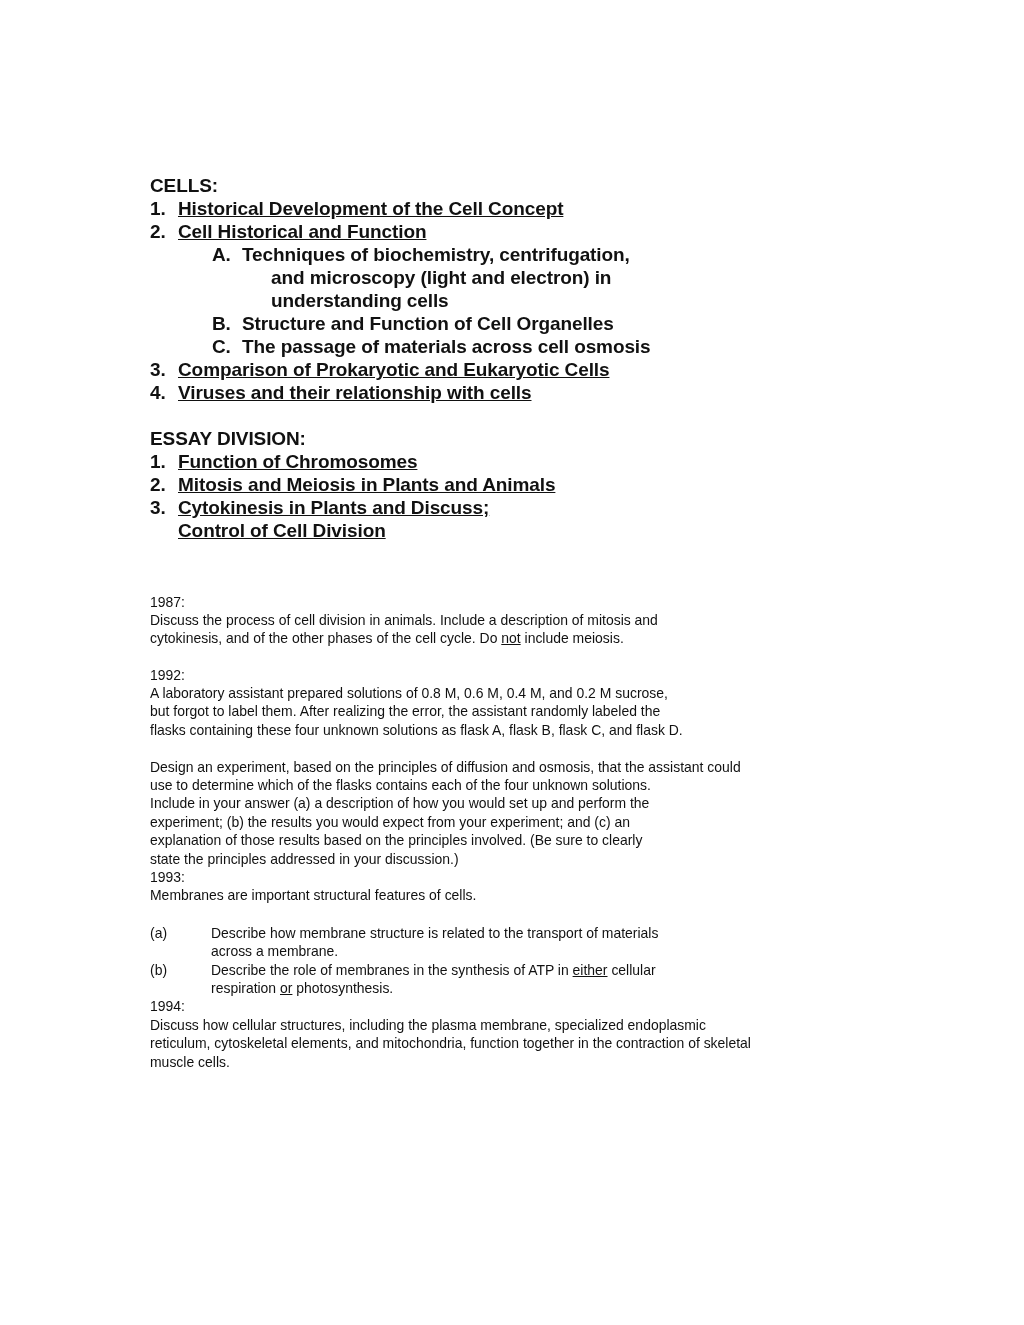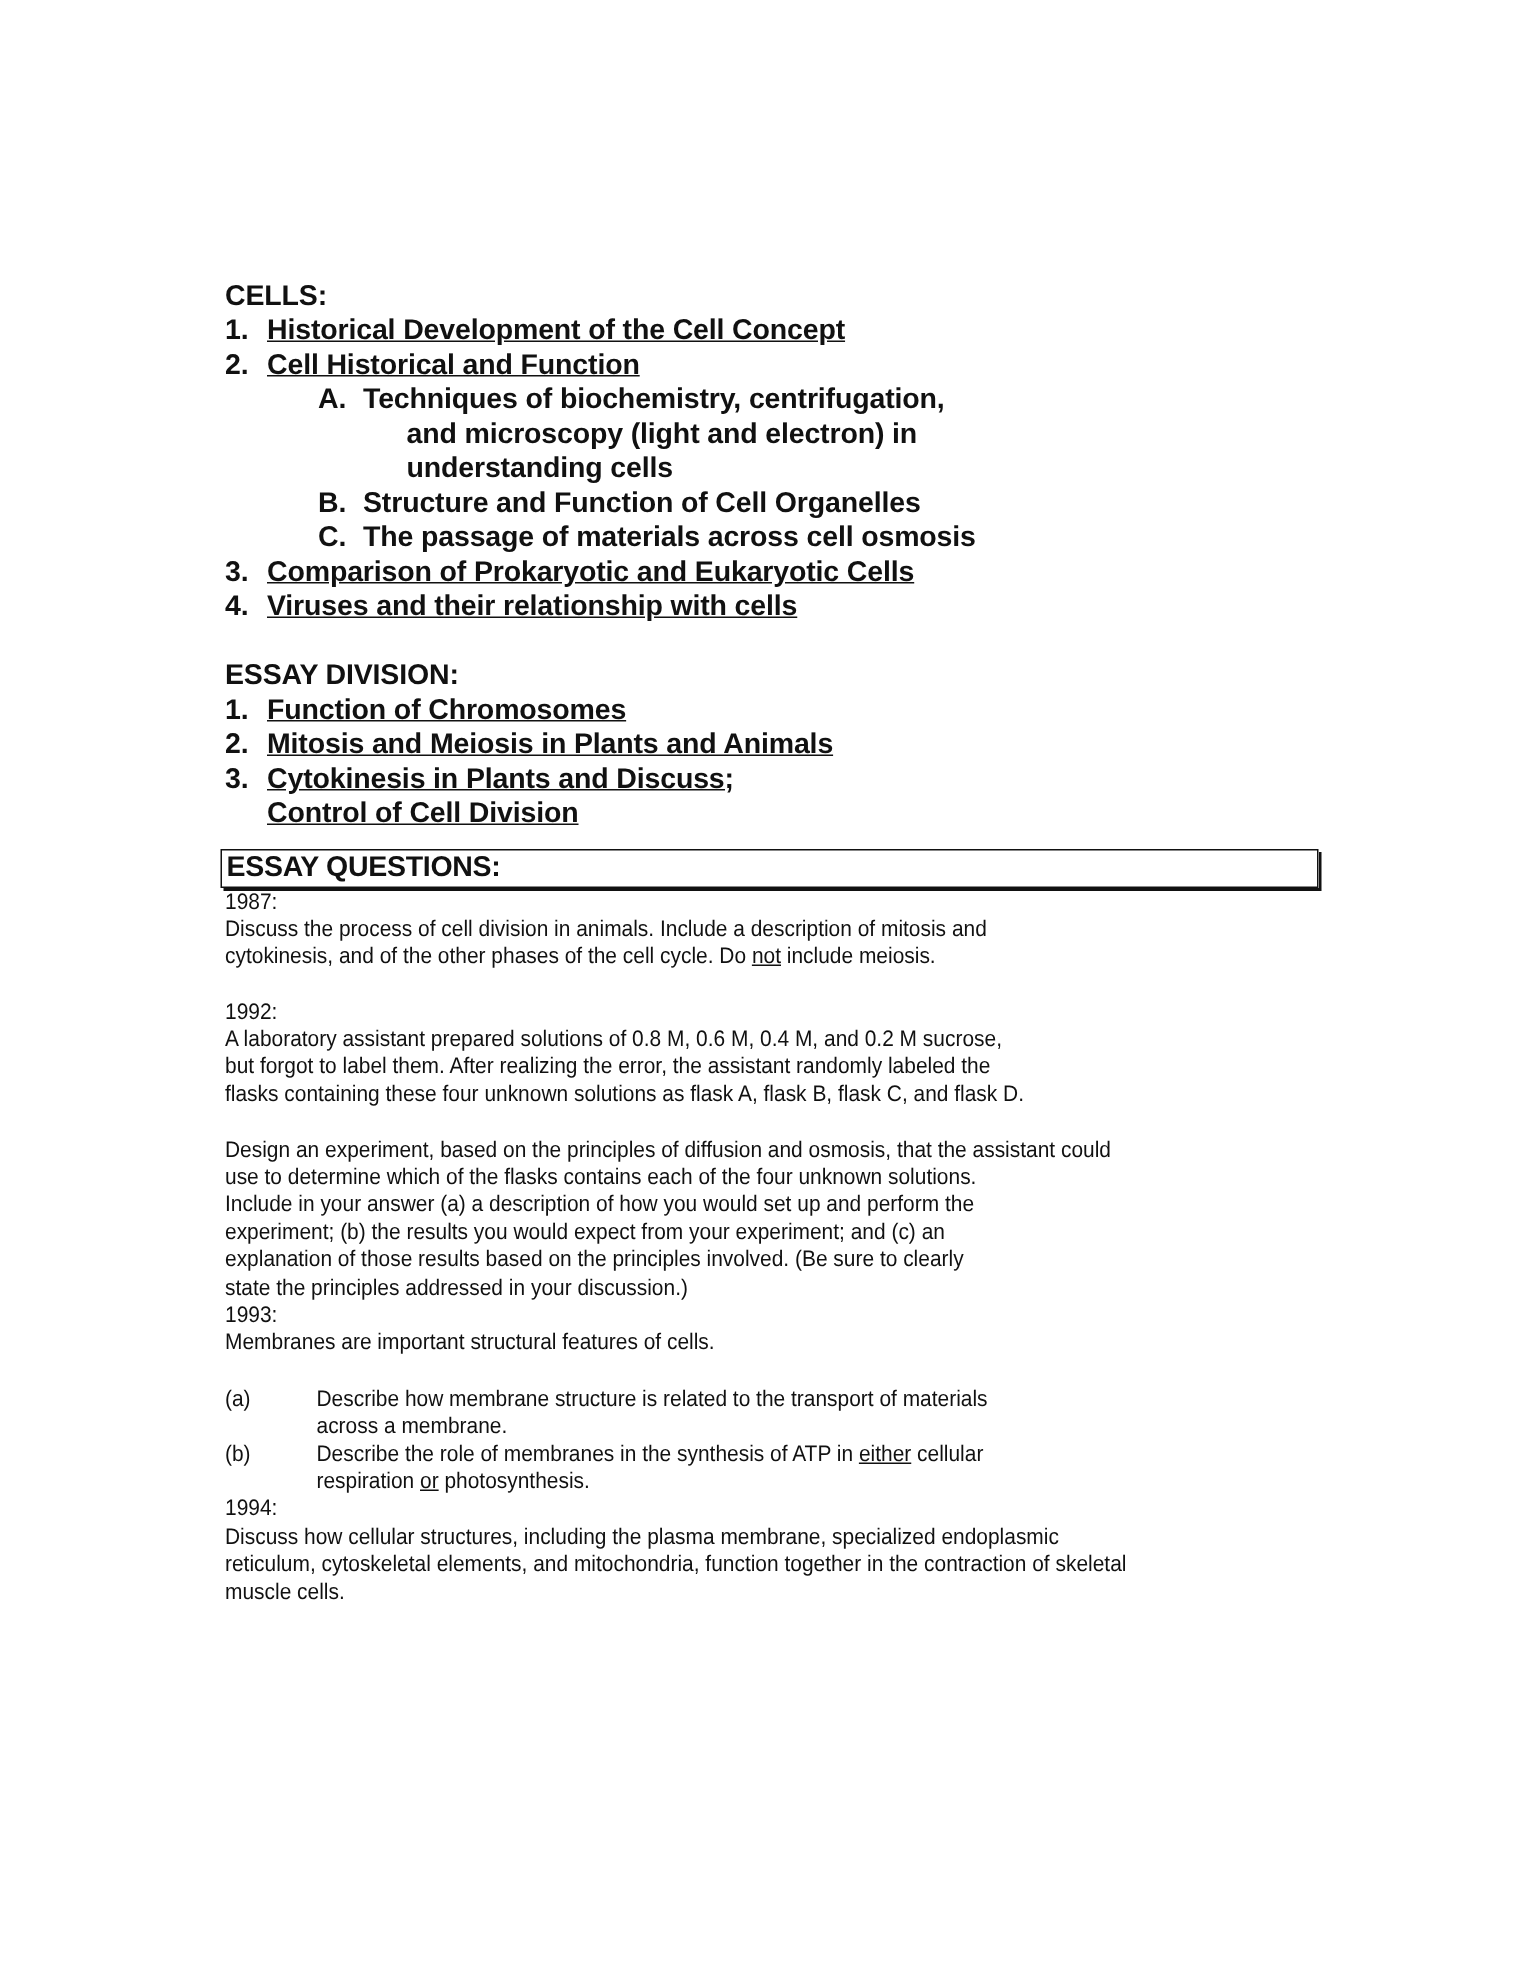--- a/index.html
+++ b/index.html
@@ -10,21 +10,21 @@
       position: absolute; left: 147px; width: 727px; height: 24px;
       border: 1px solid #111;
       box-shadow: 2px 2px 0 #111;
       font-family: "Liberation Sans", sans-serif; font-weight: bold;
       font-size: 19px; line-height: 24px; padding-left: 3px; box-sizing: content-box;
       letter-spacing: -0.2px;
     }
     #hbox1 { top: 122px; }
     #hbox2 { top: 566px; }
 
-    .bold { font-family: "Liberation Sans", sans-serif; font-weight: bold; font-size: 19px; line-height: 23px; position: absolute; white-space: nowrap; letter-spacing: -0.1px; margin-top: 12px; }
+    .bold { font-family: "Liberation Sans", sans-serif; font-weight: bold; font-size: 19px; line-height: 23px; position: absolute; white-space: nowrap; letter-spacing: -0.1px; }
     .num { position: absolute; left: 150px; }
     .txt { position: absolute; left: 178px; text-decoration: underline; }
     .sub-l { position: absolute; left: 212px; }
     .sub-t { position: absolute; left: 242px; }
     .sub-c { position: absolute; left: 271px; }
 
     .body-text {
       font-family: "Liberation Sans", sans-serif; font-size: 15px; line-height: 18.3px;
       position: absolute; white-space: nowrap; transform-origin: left top; transform: scaleX(0.93);
       color: #111;
@@ -84,21 +84,20 @@
     <span class="txt">Mitosis and Meiosis in Plants and Animals</span>
   </div>
   <div class="bold" style="left:0; top:496px; width:1024px;">
     <span class="num">3.</span>
     <span class="txt">Cytokinesis in Plants and Discuss;</span>
   </div>
   <div class="bold" style="left:0; top:519px; width:1024px;">
     <span class="txt">Control of Cell Division</span>
   </div>
 
-  <div id="hbox2" class="hbox">ESSAY QUESTIONS:</div>
 
   <div class="body-text" style="left:150px; top:593px;">1987:</div>
   <div class="body-text" style="left:150px; top:611px;">Discuss the process of cell division in animals. Include a description of mitosis and</div>
   <div class="body-text" style="left:150px; top:629px;"><span>cytokinesis, and of the other phases of the cell cycle. Do </span><span class="u">not</span><span> include meiosis.</span></div>
 
   <div class="body-text" style="left:150px; top:666px;">1992:</div>
   <div class="body-text" style="left:150px; top:684px;">A laboratory assistant prepared solutions of 0.8 M, 0.6 M, 0.4 M, and 0.2 M sucrose,</div>
   <div class="body-text" style="left:150px; top:702px;">but forgot to label them. After realizing the error, the assistant randomly labeled the</div>
   <div class="body-text" style="left:150px; top:721px;">flasks containing these four unknown solutions as flask A, flask B, flask C, and flask D.</div>
 

